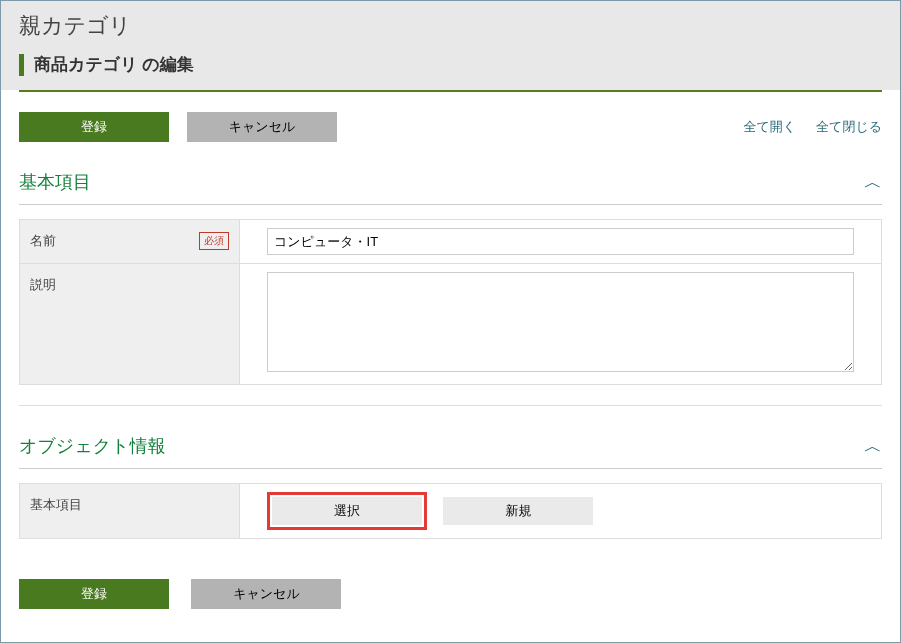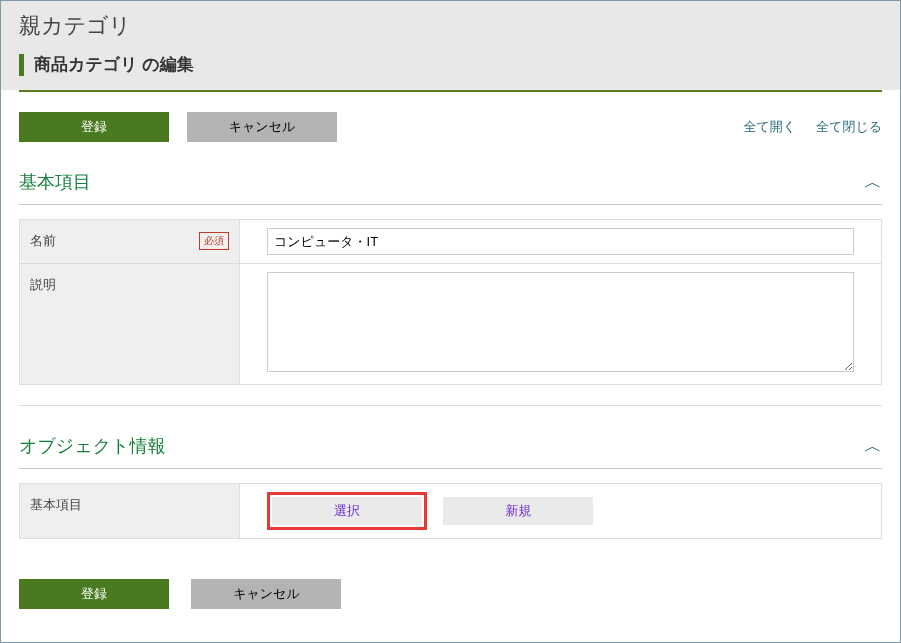--- a/index.html
+++ b/index.html
@@ -136,21 +136,21 @@
     .textarea-input {
       width: 100%;
       height: 100px;
       padding: 5px 6px;
       font-size: 13px;
       border: 1px solid #ccc;
       resize: both;
     }
     .btn-small {
       background: #eaeaea;
-      color: #6d28d9;
+      color: #000000;
       width: 150px;
       height: 28px;
       border: none;
       font-size: 13px;
       cursor: pointer;
       margin-right: 12px;
     }
     .highlight-box {
       border: 3px solid #e53935;
       display: inline-block;

